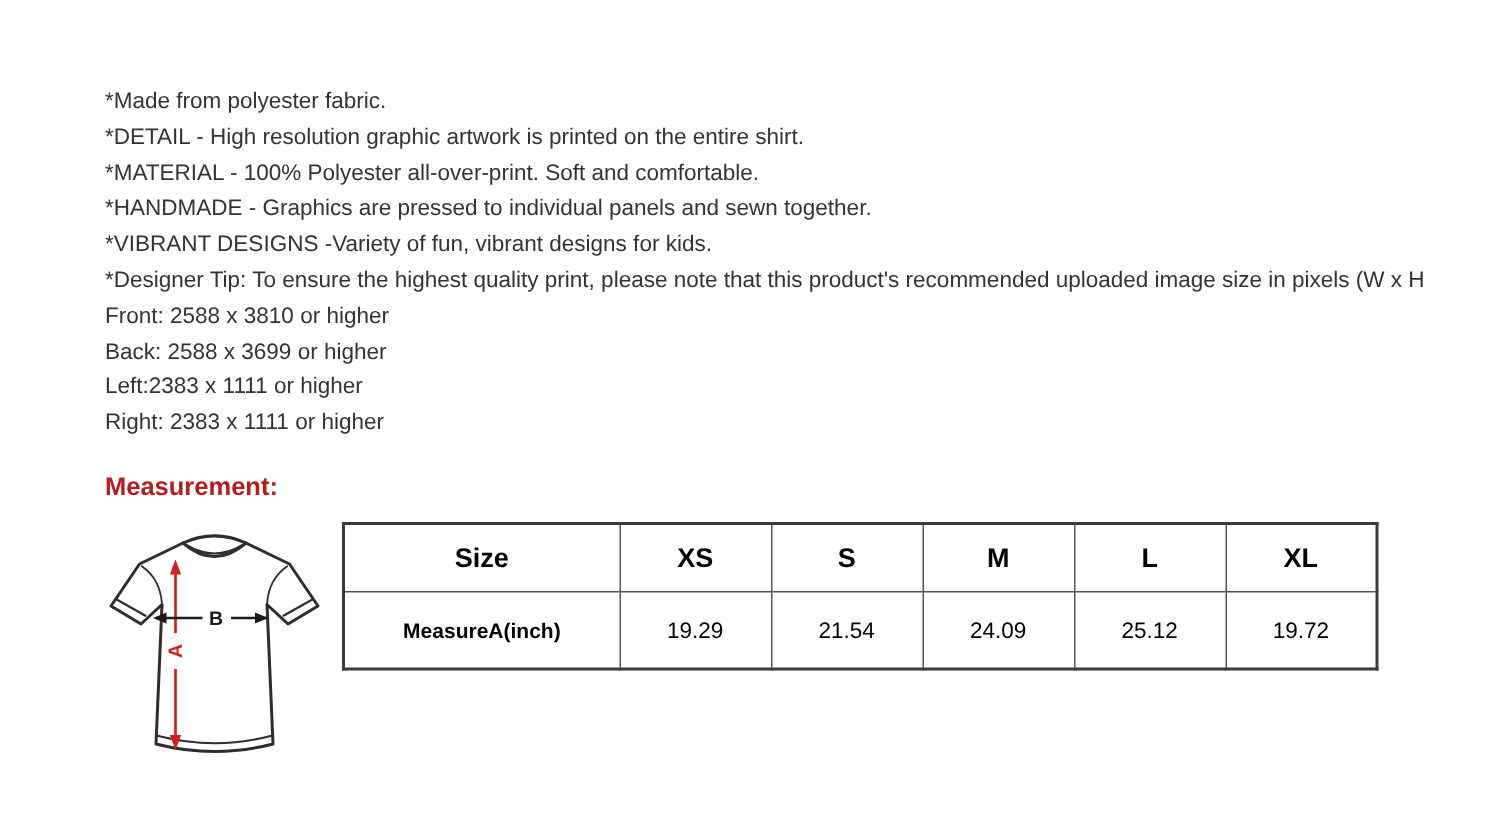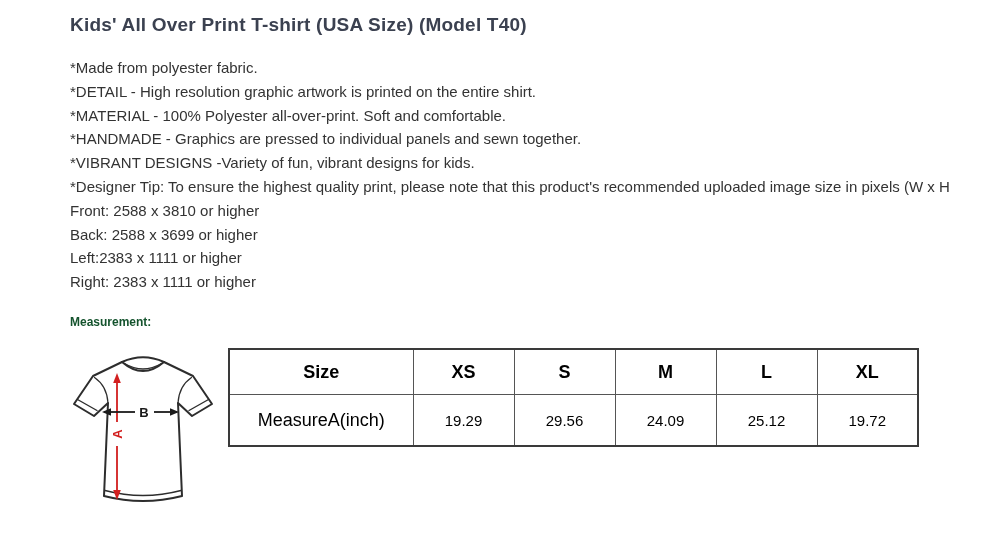--- a/index.html
+++ b/index.html
@@ -12,52 +12,51 @@
     font-size:19px;font-weight:bold;color:#3b4150;letter-spacing:0.2px;
     white-space:nowrap;
   }
   .desc{
     position:absolute;left:70px;top:56px;width:960px;
     font-size:15px;color:#333333;line-height:23.8px;
   }
   .desc .line{white-space:nowrap;}
   .measurement-heading{
     position:absolute;left:70px;top:315px;margin:0;
-    font-size:12px;font-weight:bold;color:#14532d;white-space:nowrap;
+    font-size:17px;font-weight:bold;color:#b91c1c;white-space:nowrap;
   }
   .diagram{
     position:absolute;left:58px;top:346px;width:160px;height:170px;
   }
   .size-table{
     position:absolute;left:228px;top:348px;
     border-collapse:collapse;table-layout:fixed;
     background:#ffffff;color:#000000;
   }
   .size-table td,.size-table th{
     border:1.5px solid #555555;
     text-align:center;vertical-align:middle;
     padding:0;background:#ffffff;
   }
   .size-table{border:2px solid #3a3a3a;}
   .size-table th{
     font-size:18px;font-weight:bold;height:44px;
   }
   .size-table td{font-size:15px;font-weight:normal;}
-  .size-table .rowlabel{font-size:18px;font-weight:normal;}
+  .size-table .rowlabel{font-size:14px;font-weight:bold;}
   .size-table tr.row-a td{height:50px;}
   .size-table tr.row-b td{height:57px;}
   .col-size{width:184px;}
   .col-val{width:101px;}
 </style>
 </head>
 <body>
 
 <div class="page">
 
-  <h1 class="page-title">Kids' All Over Print T-shirt (USA Size) (Model T40)</h1>
 
   <div class="desc">
     <div class="line">*Made from polyester fabric.</div>
     <div class="line">*DETAIL - High resolution graphic artwork is printed on the entire shirt.</div>
     <div class="line">*MATERIAL - 100% Polyester all-over-print. Soft and comfortable.</div>
     <div class="line">*HANDMADE - Graphics are pressed to individual panels and sewn together.</div>
     <div class="line">*VIBRANT DESIGNS -Variety of fun, vibrant designs for kids.</div>
     <div class="line">*Designer Tip: To ensure the highest quality print, please note that this product's recommended uploaded image size in pixels (W x H</div>
     <div class="line">Front: 2588 x 3810 or higher</div>
     <div class="line">Back: 2588 x 3699 or higher</div>
@@ -112,21 +111,21 @@
       <th>Size</th>
       <th>XS</th>
       <th>S</th>
       <th>M</th>
       <th>L</th>
       <th>XL</th>
     </tr>
     <tr class="row-a">
       <td class="rowlabel">MeasureA(inch)</td>
       <td>19.29</td>
-      <td>29.56</td>
+      <td>21.54</td>
       <td>24.09</td>
       <td>25.12</td>
       <td>19.72</td>
     </tr>
   </tbody>
     </table>
 
 </div>
 
 </body></html>

